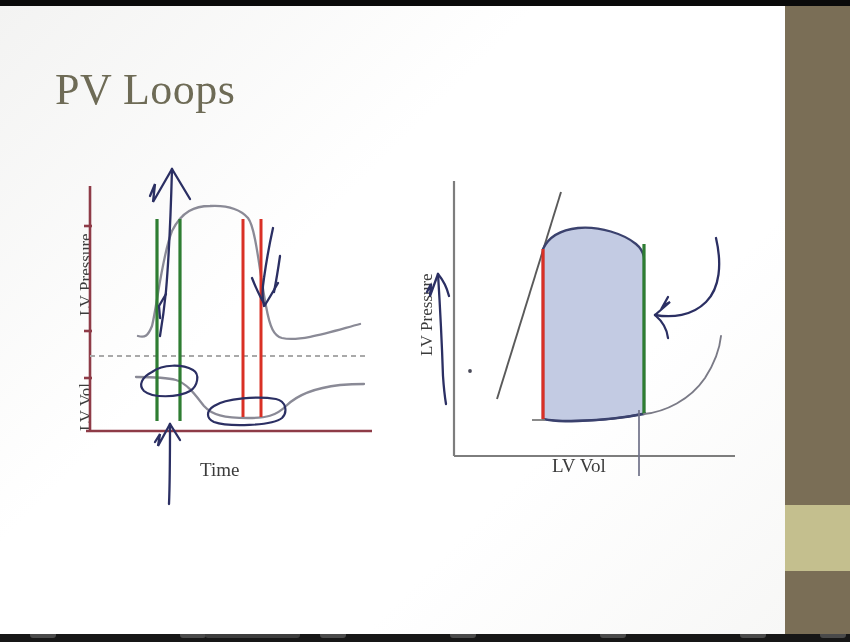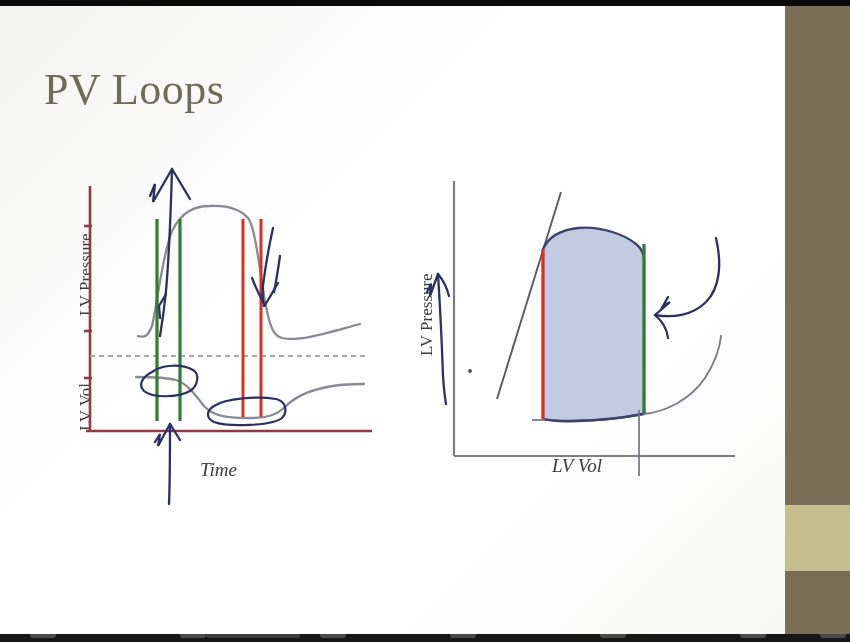--- a/index.html
+++ b/index.html
@@ -68,21 +68,21 @@
   }
   #top-border {
     position: absolute;
     left: 0; top: 0;
     width: 850px; height: 6px;
     background: #0a0a0a;
   }
   
   #slide-title {
     position: absolute;
-    left: 44px;
+    left: 55px;
     top: 58px;
     font-family: "Liberation Serif", serif;
     font-size: 44px;
     color: #6e6b56;
     letter-spacing: 0.5px;
     white-space: nowrap;
   }
   
   .vlabel {
     position: absolute;
@@ -92,21 +92,20 @@
     font-size: 17px;
     color: #3b3b3b;
     white-space: nowrap;
   }
   .hlabel {
     position: absolute;
     font-family: "Liberation Serif", serif;
     font-size: 19px;
     color: #3b3b3b;
     white-space: nowrap;
-    font-style: italic;
   }
   svg { display: block; }
   .chart-svg {
     position: absolute;
     left: 0; top: 0;
     width: 785px;
     height: 630px;
     pointer-events: none;
   }
 </style>

